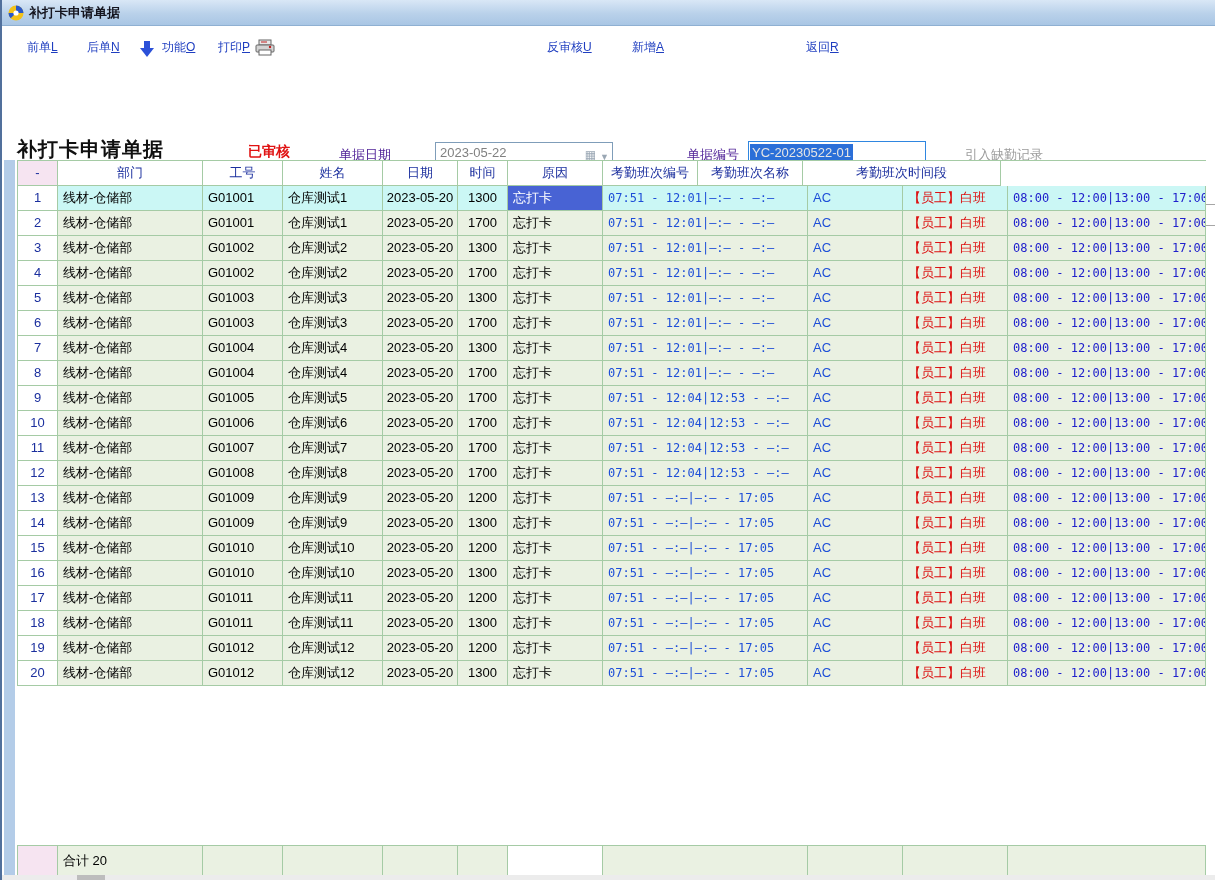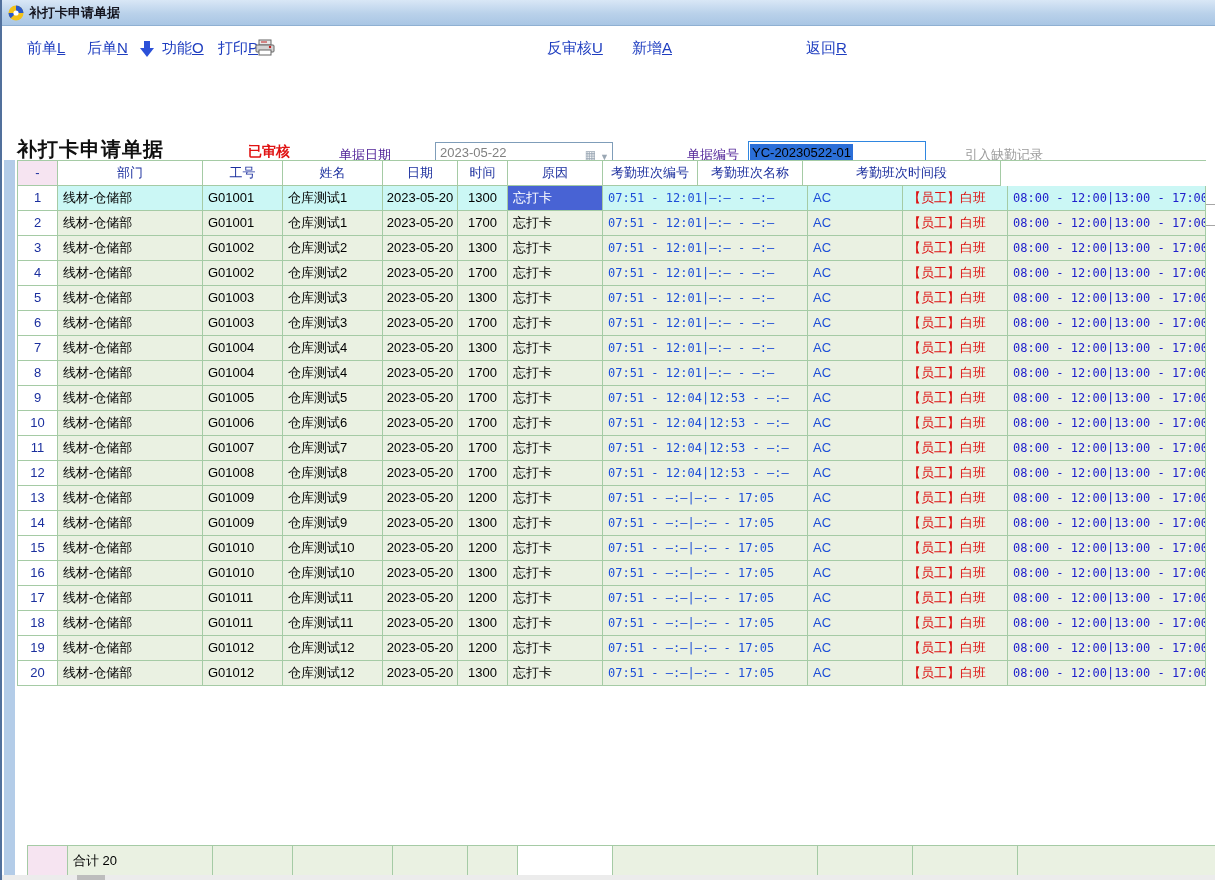--- a/index.html
+++ b/index.html
@@ -5,40 +5,40 @@
   html,body{margin:0;padding:0;background:#e8e8e8;}
   .window{position:relative;width:1215px;height:880px;background:#fff;overflow:hidden;
           font-family:"Liberation Sans",sans-serif;border-left:2px solid #51709c;box-sizing:border-box;}
   
   .titlebar{position:absolute;left:0;top:0;width:100%;height:26px;
             background:linear-gradient(180deg,#d9e7f6 0%,#b9d1ea 55%,#a9c6e4 100%);
             border-bottom:1px solid #8fb0d2;display:flex;align-items:center;padding-left:6px;box-sizing:border-box;}
   .titlebar .ttl{font-size:13px;font-weight:bold;color:#14141e;margin-left:5px;}
   
   .toolbar{position:absolute;left:0;top:26px;width:100%;height:39px;background:#ffffff;}
-  .tbi{position:absolute;top:13px;font-size:15px;color:#1f3ec0;cursor:pointer;white-space:nowrap;}
+  .tbi{position:absolute;top:13px;font-size:12px;color:#1f3ec0;cursor:pointer;white-space:nowrap;}
   .tbi u{text-decoration:underline;}
   .darrow-head{position:absolute;left:138px;top:22px;width:0;height:0;
                border-left:7px solid transparent;border-right:7px solid transparent;border-top:9px solid #2b50d8;}
   .darrow-stem{position:absolute;left:142px;top:15px;width:6px;height:7px;background:#2b50d8;}
   
   .formarea{position:absolute;left:0;top:65px;width:100%;height:95px;background:#fff;}
   .flabel{position:absolute;font-size:13px;color:#4c1d95;white-space:nowrap;}
   .formtitle{position:absolute;left:15px;top:71px;font-size:20px;font-weight:bold;color:#101010;letter-spacing:1px;}
   .stamp{position:absolute;left:246px;top:78px;font-size:14px;font-weight:bold;color:#e01212;}
   .combo{position:absolute;height:22px;box-sizing:border-box;border:1px solid #7f9db9;background:#fff;
          color:#808080;font-size:13px;line-height:20px;padding:0 14px 0 4px;white-space:nowrap;overflow:hidden;}
   .combo .cal{position:absolute;right:16px;top:2px;font-size:12px;color:#9aa7b4;}
   .combo .arr{position:absolute;right:3px;top:4px;font-size:9px;color:#9aa7b4;}
   .tbox{position:absolute;height:22px;box-sizing:border-box;border:1px solid #3c3c3c;background:#fff;
         color:#000;font-size:13px;line-height:20px;padding:0 3px;white-space:nowrap;overflow:hidden;}
   .tbox.gray{border:1px solid #a6a6a6;}
   .docno{position:absolute;height:23px;box-sizing:border-box;border:1px solid #2f86e0;background:#fff;
          font-size:13px;line-height:21px;padding:0 1px;white-space:nowrap;}
-  .docno span{background:#2b6fd8;color:#000000;padding:1px 2px;}
+  .docno span{background:#2b6fd8;color:#e5e5e5;padding:1px 2px;}
   .dots{position:absolute;font-size:12px;color:#8a8a8a;letter-spacing:2px;cursor:pointer;}
   .graylink{position:absolute;font-size:13px;color:#9b9b9b;cursor:pointer;}
   
   .grid{position:absolute;left:15px;top:160px;border-top:1px solid #a5cba5;border-left:1px solid #a5cba5;}
   .grow,.hrowline{display:flex;}
   .cell{box-sizing:border-box;height:25px;line-height:24px;font-size:13px;border-right:1px solid #a5cba5;
         border-bottom:1px solid #a5cba5;padding:0 0 0 5px;white-space:nowrap;overflow:hidden;background:#eaf1e2;color:#000;}
   .c0{width:40px;text-align:center;padding:0;background:#fff;color:#1b2f9e;}
   .c1{width:145px}.c2{width:80px}.c3{width:100px}.c4{width:75px;text-align:center;padding:0;}
   .c5{width:50px;text-align:center;padding:0;}.c6{width:95px}.c7{width:205px}.c8{width:95px}.c9{width:105px}.c10{width:198px}
@@ -47,21 +47,21 @@
   .c10{color:#2020cc;}
   .c7,.c10{font-family:"DejaVu Sans Mono",monospace;font-size:12px;}
   .hcell{background:#fff;color:#1b2f9e;text-align:center;padding:0;font-family:"Liberation Sans",sans-serif;font-size:13px;}
   .selrow .cell{background:#cbf7f5;}
   .selrow .c0{background:#fff;}
   .selcell{background:#4863d4 !important;color:#fff !important;}
   .fcell{background:#eaf1e2;color:#000;height:30px;line-height:29px;text-align:left;font-family:"Liberation Sans",sans-serif;font-size:13px;}
   .whitecell{background:#fff;}
   .pinkcell{background:#f6e4f1;}
   
-  .summary{position:absolute;left:15px;top:845px;border-top:1px solid #a5cba5;border-left:1px solid #a5cba5;display:flex;margin-left:10px;}
+  .summary{position:absolute;left:15px;top:845px;border-top:1px solid #a5cba5;border-left:1px solid #a5cba5;display:flex;}
   
   .leftstrip{position:absolute;left:2px;top:160px;width:11px;height:720px;background:#b3cce8;}
   .bottomstrip{position:absolute;left:0;top:875px;width:1215px;height:5px;background:#ececec;}
   .hthumb{position:absolute;left:75px;top:875px;width:28px;height:5px;background:#bdbdbd;cursor:pointer;}
 </style>
 </head>
 <body>
 
 <div class="window">
 

